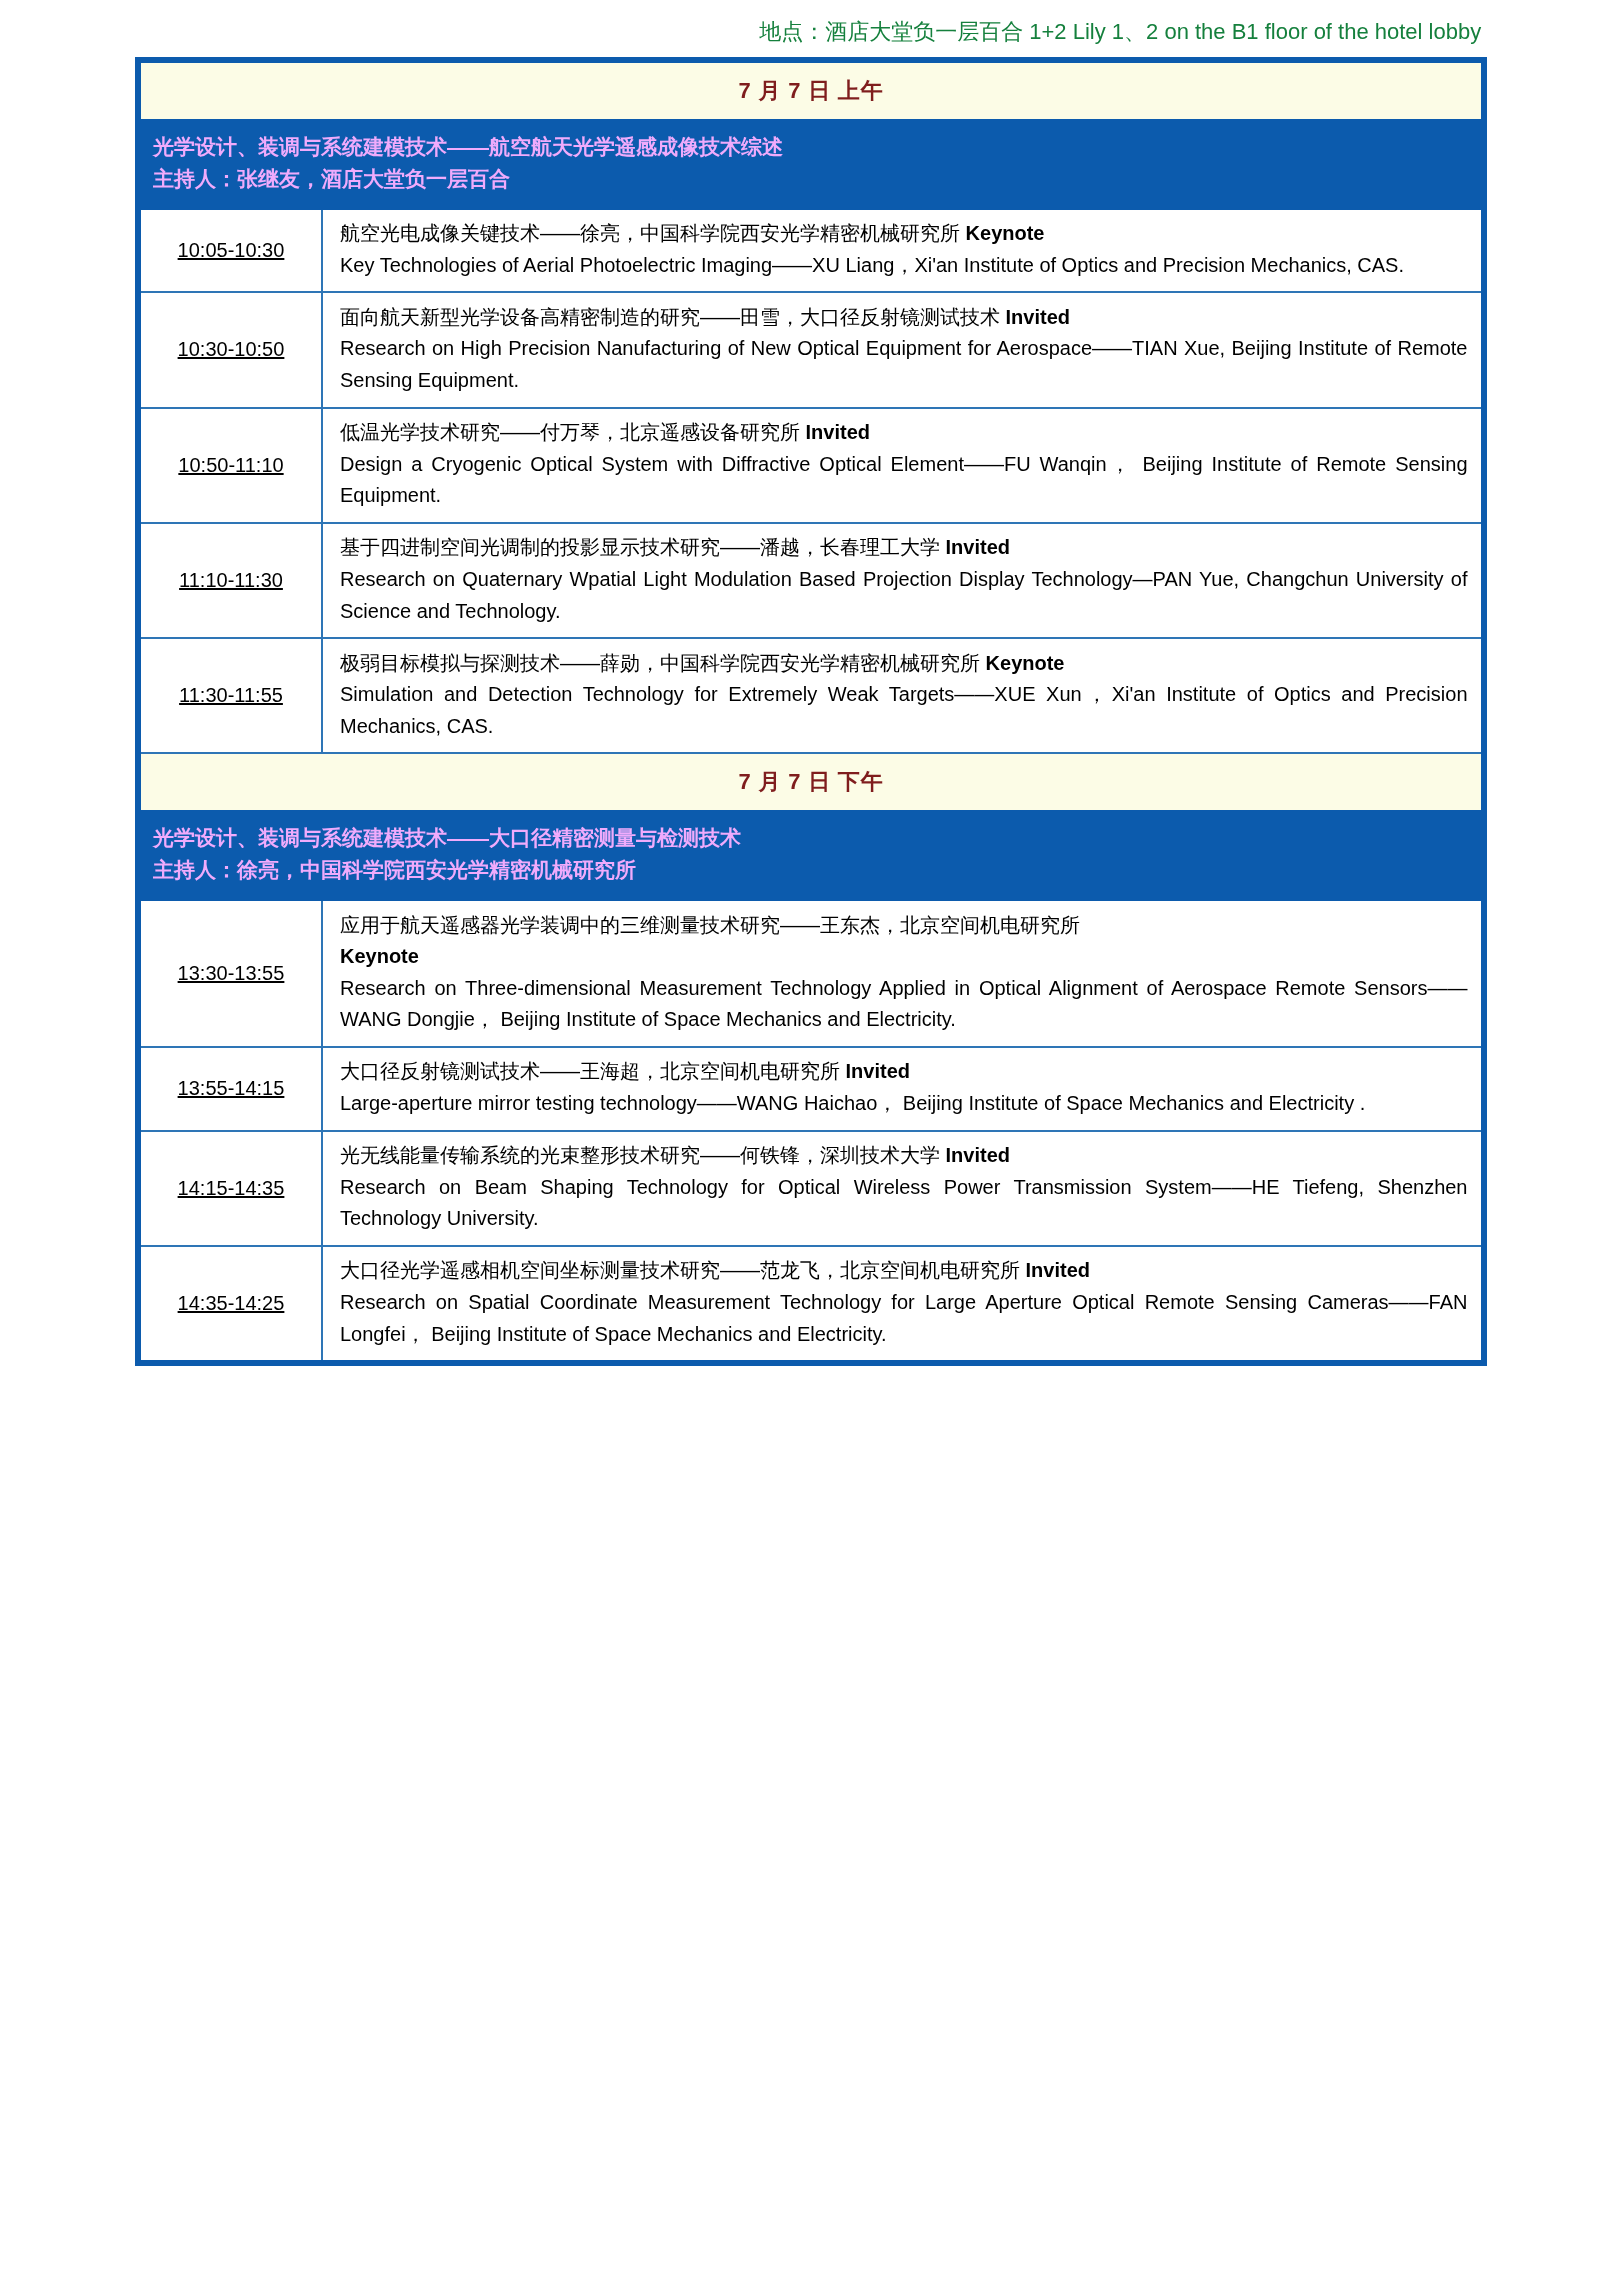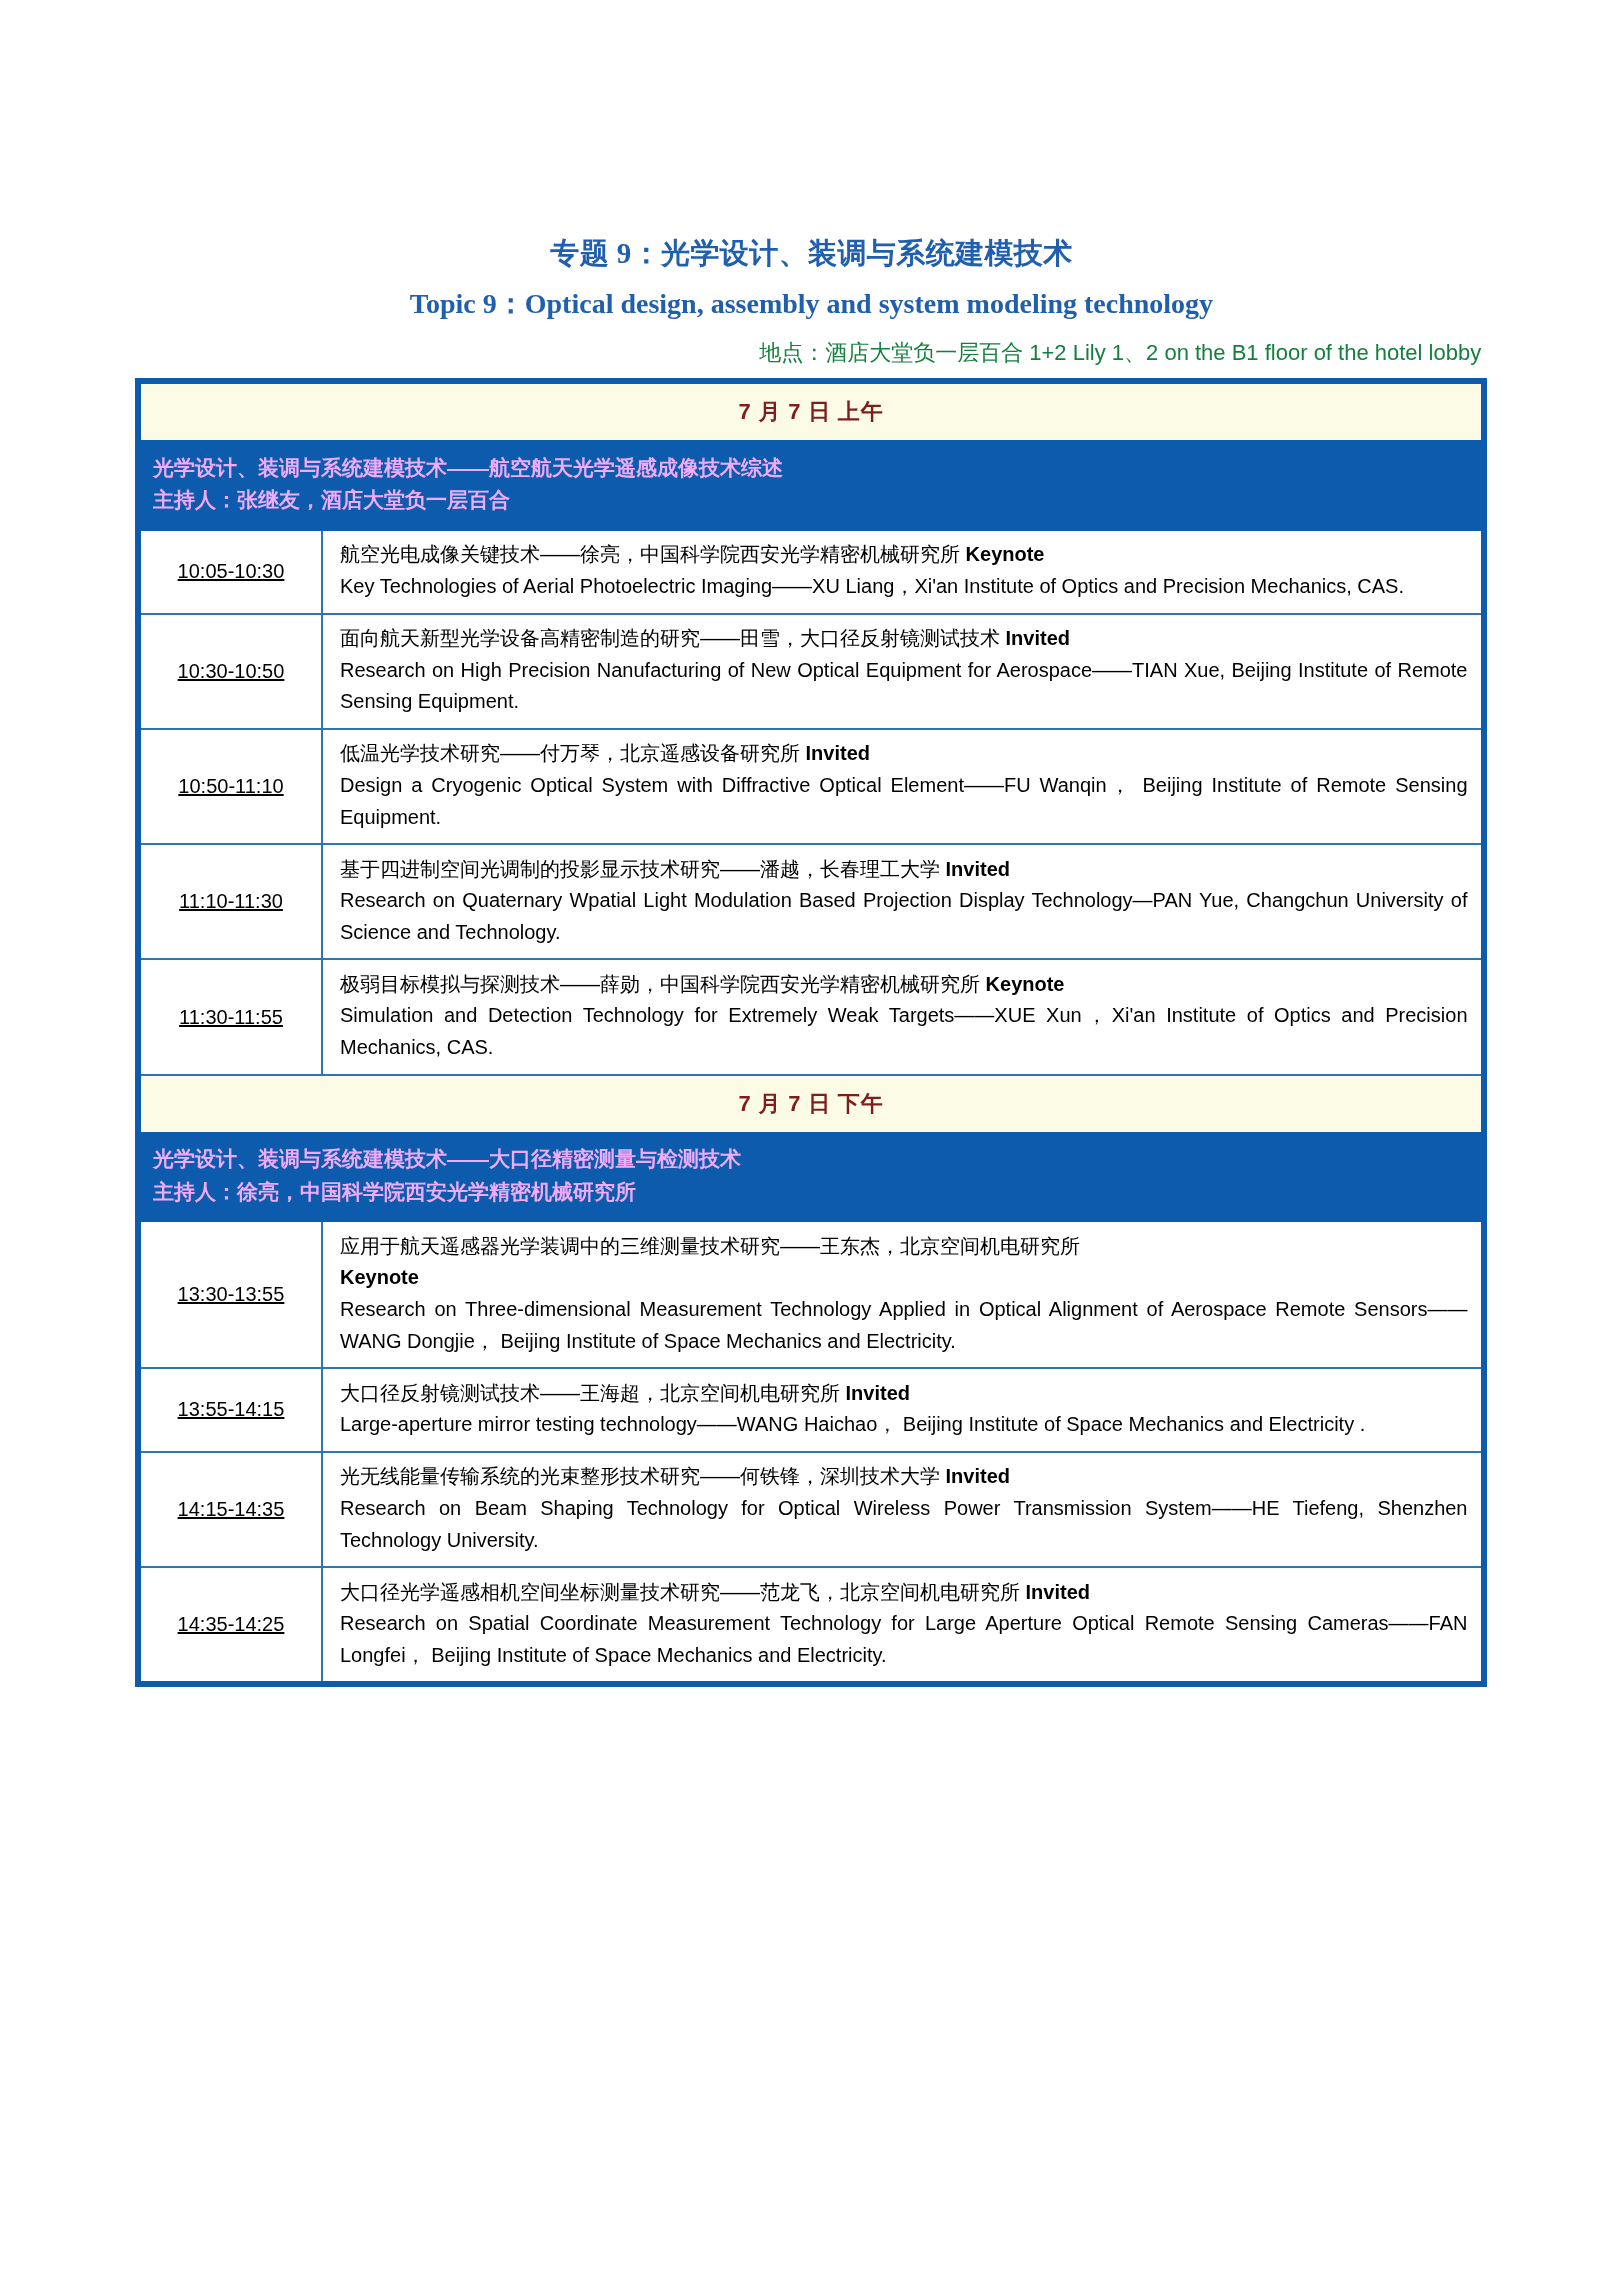--- a/index.html
+++ b/index.html
@@ -122,24 +122,20 @@
   .tag {
     font-weight: bold;
   }
   .kw-line { display: block; font-weight: bold; }
 </style>
 </head>
 <body>
 
 <div class="page">
 
-  <div class="title-block">
-    <div class="title-cn">专题 9：光学设计、装调与系统建模技术</div>
-    <div class="title-en">Topic 9：Optical design, assembly and system modeling technology</div>
-  </div>
 
   <div class="venue-line">地点：酒店大堂负一层百合 1+2 Lily 1、2 on the B1 floor of the hotel lobby</div>
 
   <table class="schedule">
     <colgroup>
       <col class="col-time">
       <col class="col-body">
     </colgroup>
     <tbody id="schedule-body">
         <tr>

